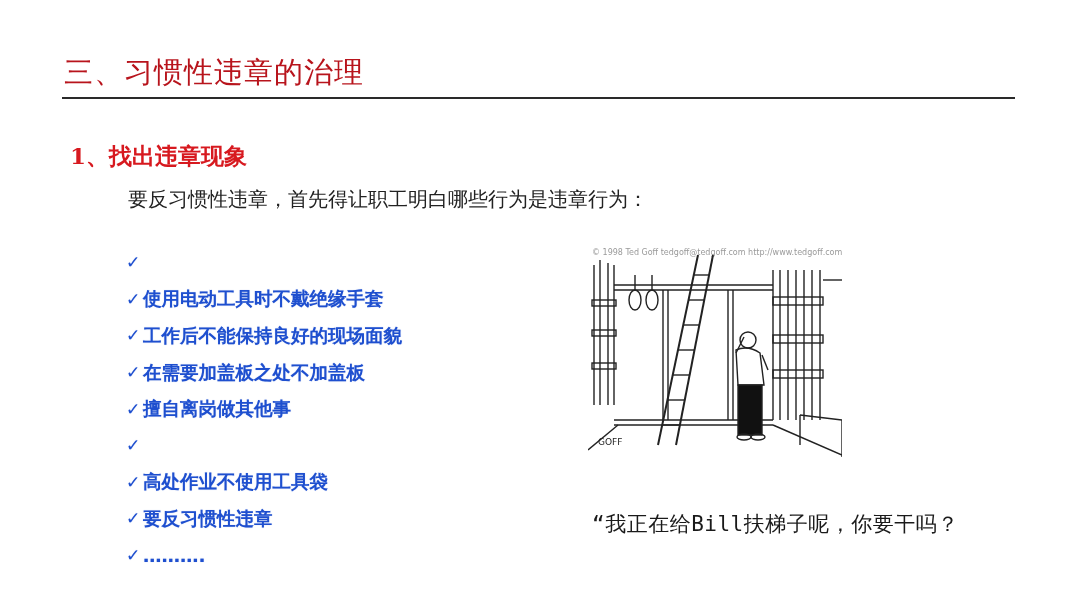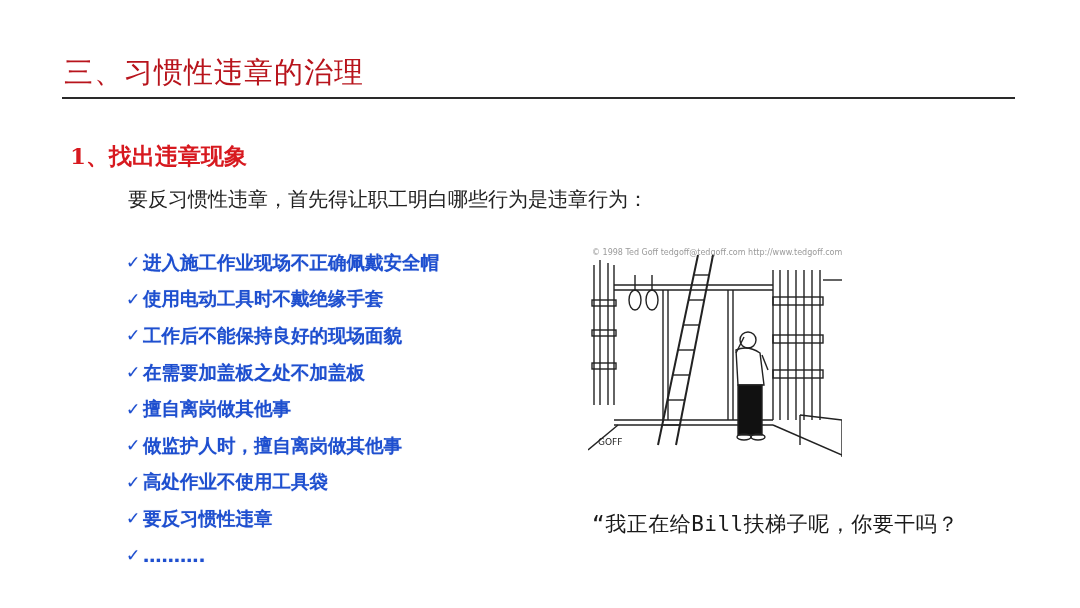--- a/index.html
+++ b/index.html
@@ -60,41 +60,39 @@
 
 <div class="subtitle">
   <span class="num">1、</span><span>找出违章现象</span>
 </div>
 
 <div class="intro">要反习惯性违章，首先得让职工明白哪些行为是违章行为：</div>
 
 <ul class="list">
   <li>
       <span class="check">✓</span>
-      <span>进入施工作业现场不正确佩戴安全帽</span>
     </li>
   <li>
       <span class="check">✓</span>
       <span>使用电动工具时不戴绝缘手套</span>
     </li>
   <li>
       <span class="check">✓</span>
       <span>工作后不能保持良好的现场面貌</span>
     </li>
   <li>
       <span class="check">✓</span>
       <span>在需要加盖板之处不加盖板</span>
     </li>
   <li>
       <span class="check">✓</span>
       <span>擅自离岗做其他事</span>
     </li>
   <li>
       <span class="check">✓</span>
-      <span>做监护人时，擅自离岗做其他事</span>
     </li>
   <li>
       <span class="check">✓</span>
       <span>高处作业不使用工具袋</span>
     </li>
   <li>
       <span class="check">✓</span>
       <span>要反习惯性违章</span>
     </li>
   <li>

